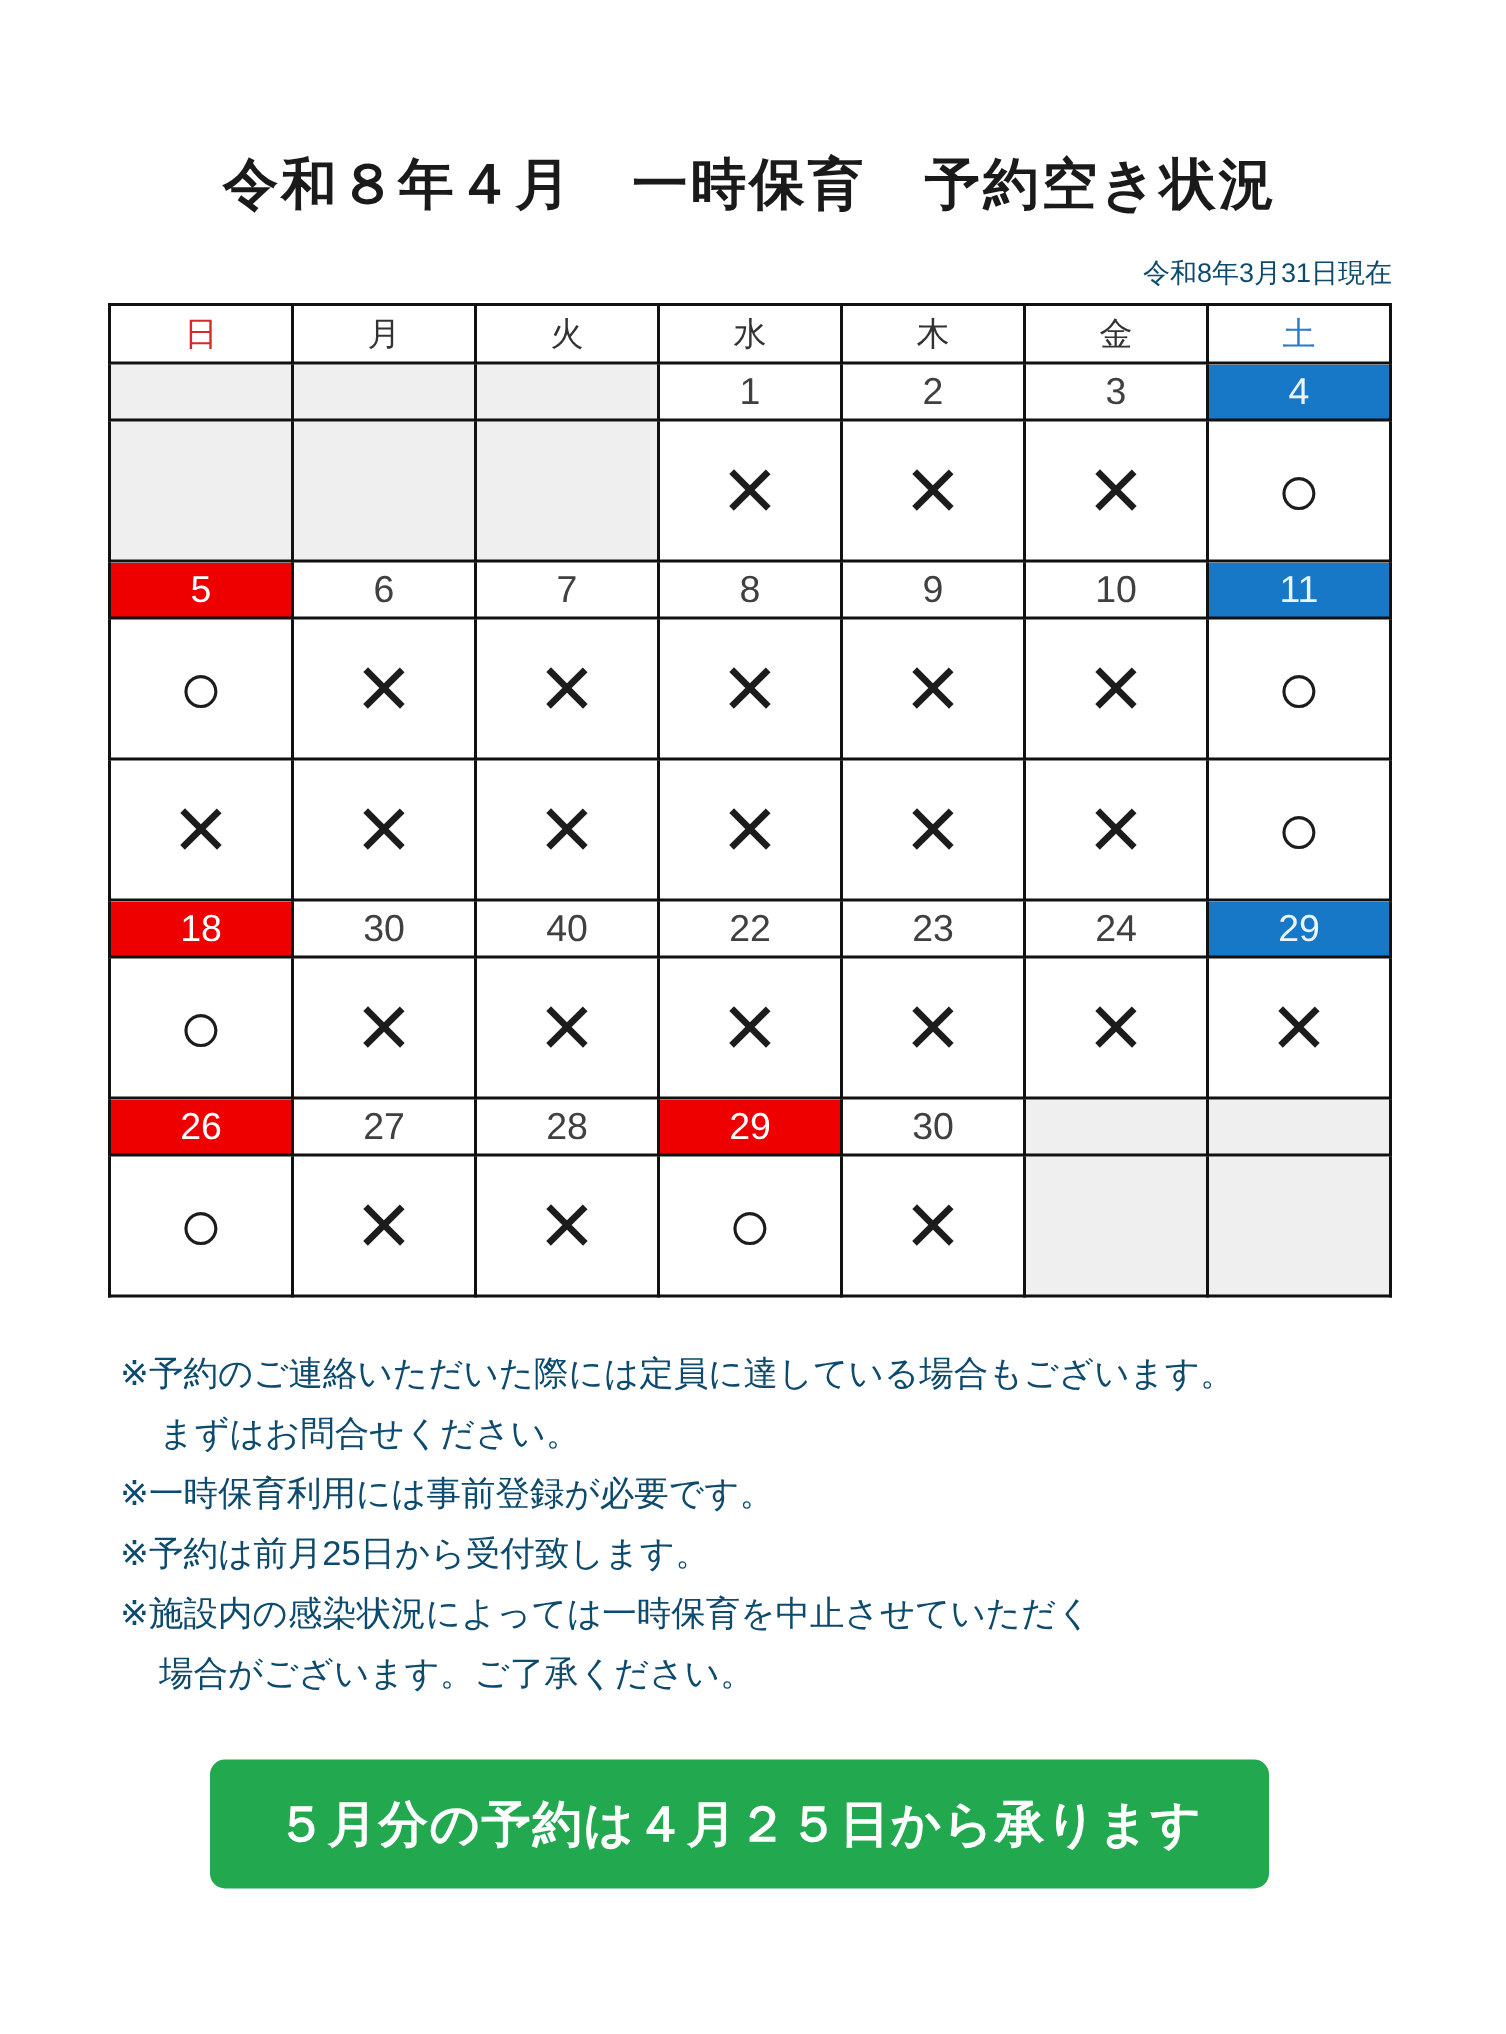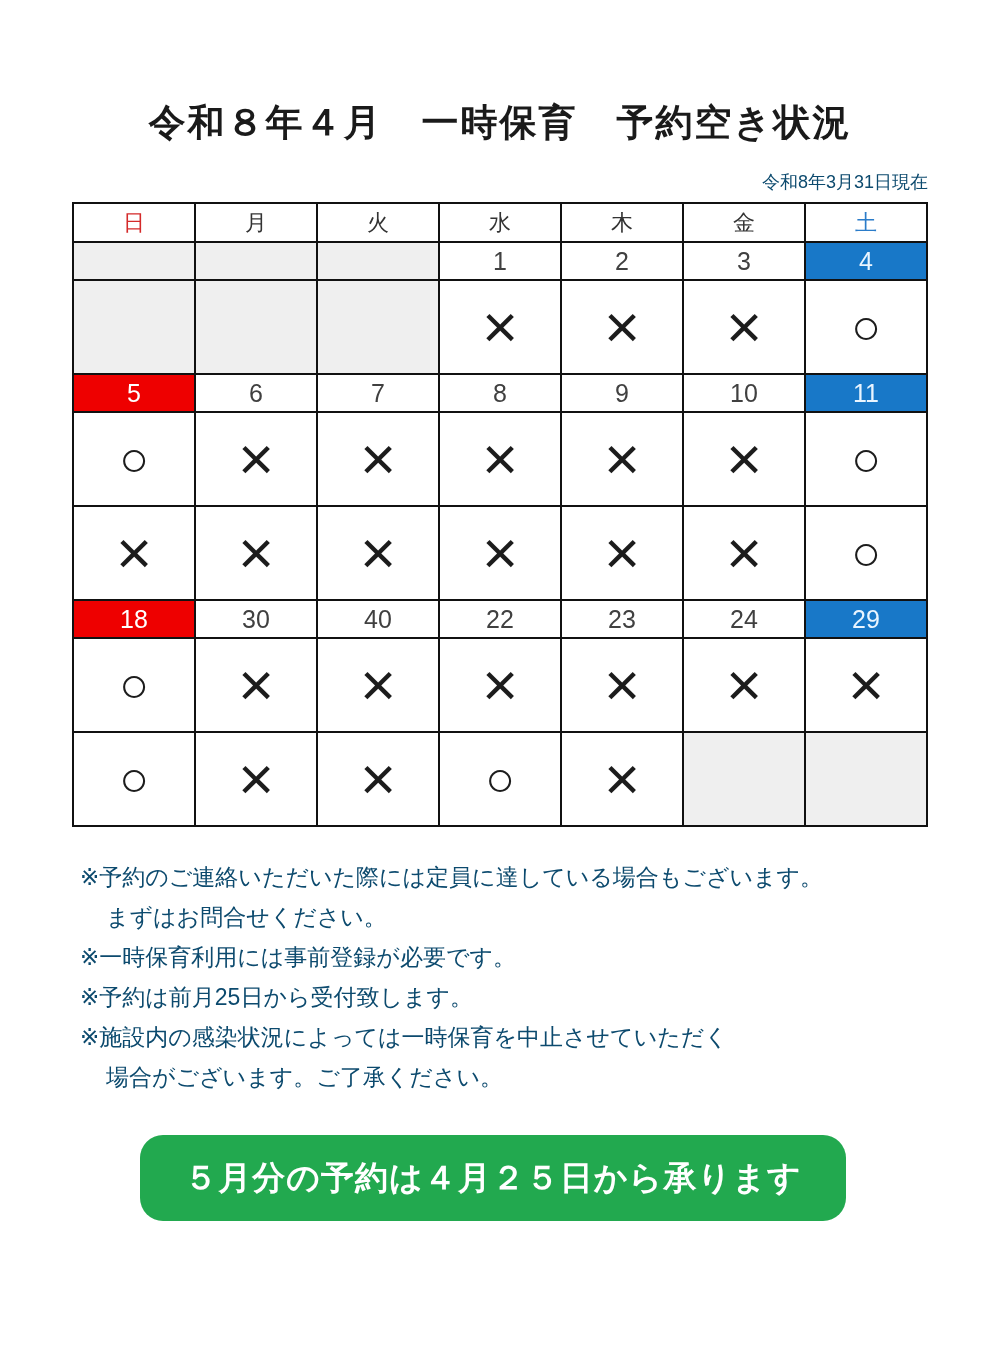--- a/index.html
+++ b/index.html
@@ -74,21 +74,21 @@
     font-size: 23px;
     color: #0c4a6e;
   }
   .note-line { line-height: 40px; white-space: nowrap; }
   .note-line.indent { padding-left: 26px; }
   
   .banner {
     width: 706px;
     height: 86px;
     margin: 38px 0 60px 140px;
-    border-radius: 23px;
+    border-radius: 10px;
     display: flex;
     align-items: center;
     justify-content: center;
     font-size: 33px;
     font-weight: bold;
     color: #ffffff;
     letter-spacing: 1px;
   }
 </style>
 </head>
@@ -170,20 +170,29 @@
         <tr>
           <td class="mark-cell"><span class="mark-o">○</span></td>
           <td class="mark-cell"><span class="mark-x">×</span></td>
           <td class="mark-cell"><span class="mark-x">×</span></td>
           <td class="mark-cell"><span class="mark-x">×</span></td>
           <td class="mark-cell"><span class="mark-x">×</span></td>
           <td class="mark-cell"><span class="mark-x">×</span></td>
           <td class="mark-cell"><span class="mark-x">×</span></td>
         </tr>
         <tr>
+          <td class="date-cell sunday">26</td>
+          <td class="date-cell normal">27</td>
+          <td class="date-cell normal">28</td>
+          <td class="date-cell holiday">29</td>
+          <td class="date-cell normal">30</td>
+          <td class="date-cell empty"></td>
+          <td class="date-cell empty"></td>
+        </tr>
+        <tr>
           <td class="mark-cell"><span class="mark-o">○</span></td>
           <td class="mark-cell"><span class="mark-x">×</span></td>
           <td class="mark-cell"><span class="mark-x">×</span></td>
           <td class="mark-cell"><span class="mark-o">○</span></td>
           <td class="mark-cell"><span class="mark-x">×</span></td>
           <td class="mark-cell empty"><span class=""></span></td>
           <td class="mark-cell empty"><span class=""></span></td>
         </tr>
       </tbody>
   </table>

